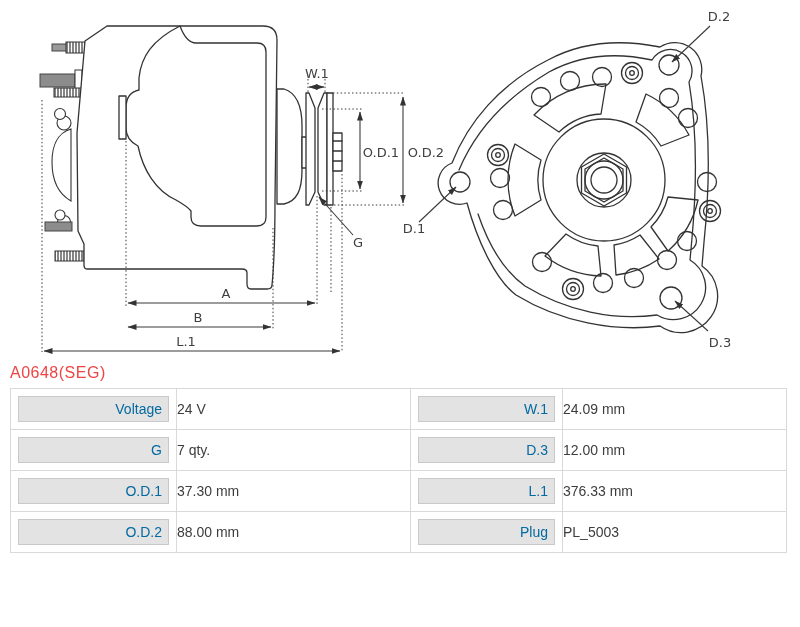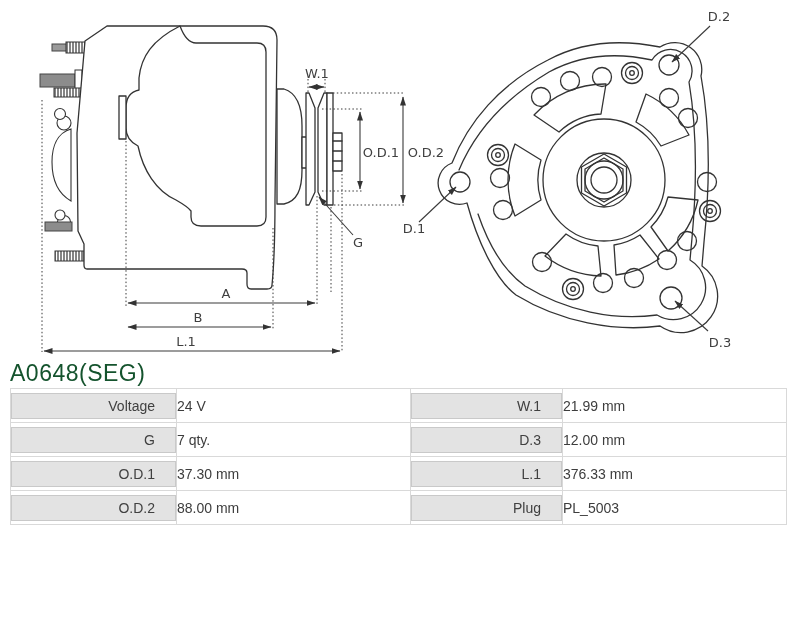--- a/index.html
+++ b/index.html
@@ -1,24 +1,24 @@
 <!DOCTYPE html>
 <html><head>
 <meta charset="utf-8">
 <style>
   html,body{margin:0;padding:0;background:#fff;}
   body{width:800px;height:627px;overflow:hidden;font-family:"Liberation Sans",sans-serif;}
   .sheet{position:relative;width:800px;height:627px;background:#fff;}
   .drawing{display:block;width:800px;height:360px;}
-  .part-title{height:28px;line-height:26px;padding-left:10px;font-size:23px;color:#14532d;letter-spacing:.5px;}
+  .part-title{height:28px;line-height:26px;padding-left:10px;font-size:16px;color:#ef4444;letter-spacing:.5px;}
   table.specs{border-collapse:collapse;margin-left:10px;width:776px;table-layout:fixed;}
   table.specs td{border:1px solid #d9d9d9;height:33px;padding:0;vertical-align:middle;}
   td.lbl{background:#fff;}
-  .lblbox{margin:0;background:#e3e3e3;border:1px solid #c9c9c9;height:24px;line-height:24px;
-          text-align:right;padding-right:20px;color:#404040;font-size:14px;}
+  .lblbox{margin:7px;background:#e3e3e3;border:1px solid #c9c9c9;height:24px;line-height:24px;
+          text-align:right;padding-right:6px;color:#0369a1;font-size:14px;}
   td.val{text-align:left;padding-right:14px;color:#3d3d3d;font-size:14px;background:#fff;}
   .c1{width:166px}.c2{width:234px}.c3{width:152px}.c4{width:224px}
   .ln{fill:none;stroke:#333;stroke-width:1.3;stroke-linejoin:round;stroke-linecap:round}
   .fw{fill:#fff;stroke:#333;stroke-width:1.3;stroke-linejoin:round}
   .fg{stroke:#444;stroke-width:1}
   .dot{fill:none;stroke:#3a3a3a;stroke-width:1;stroke-dasharray:1.5 2.3}
   .dim{fill:none;stroke:#3a3a3a;stroke-width:1.1}
   .lb{font-family:"DejaVu Sans",sans-serif;font-size:13px;fill:#3f3f3f}
 </style>
 </head>
@@ -188,21 +188,21 @@
       </colgroup>
     <tbody>
       <tr>
         <td class="lbl">
             <div class="lblbox">Voltage</div>
           </td>
         <td class="val">24 V</td>
         <td class="lbl">
             <div class="lblbox">W.1</div>
           </td>
-        <td class="val">21.99 mm</td>
+        <td class="val">24.09 mm</td>
       </tr>
       <tr>
         <td class="lbl">
             <div class="lblbox">G</div>
           </td>
         <td class="val">7 qty.</td>
         <td class="lbl">
             <div class="lblbox">D.3</div>
           </td>
         <td class="val">12.00 mm</td>

